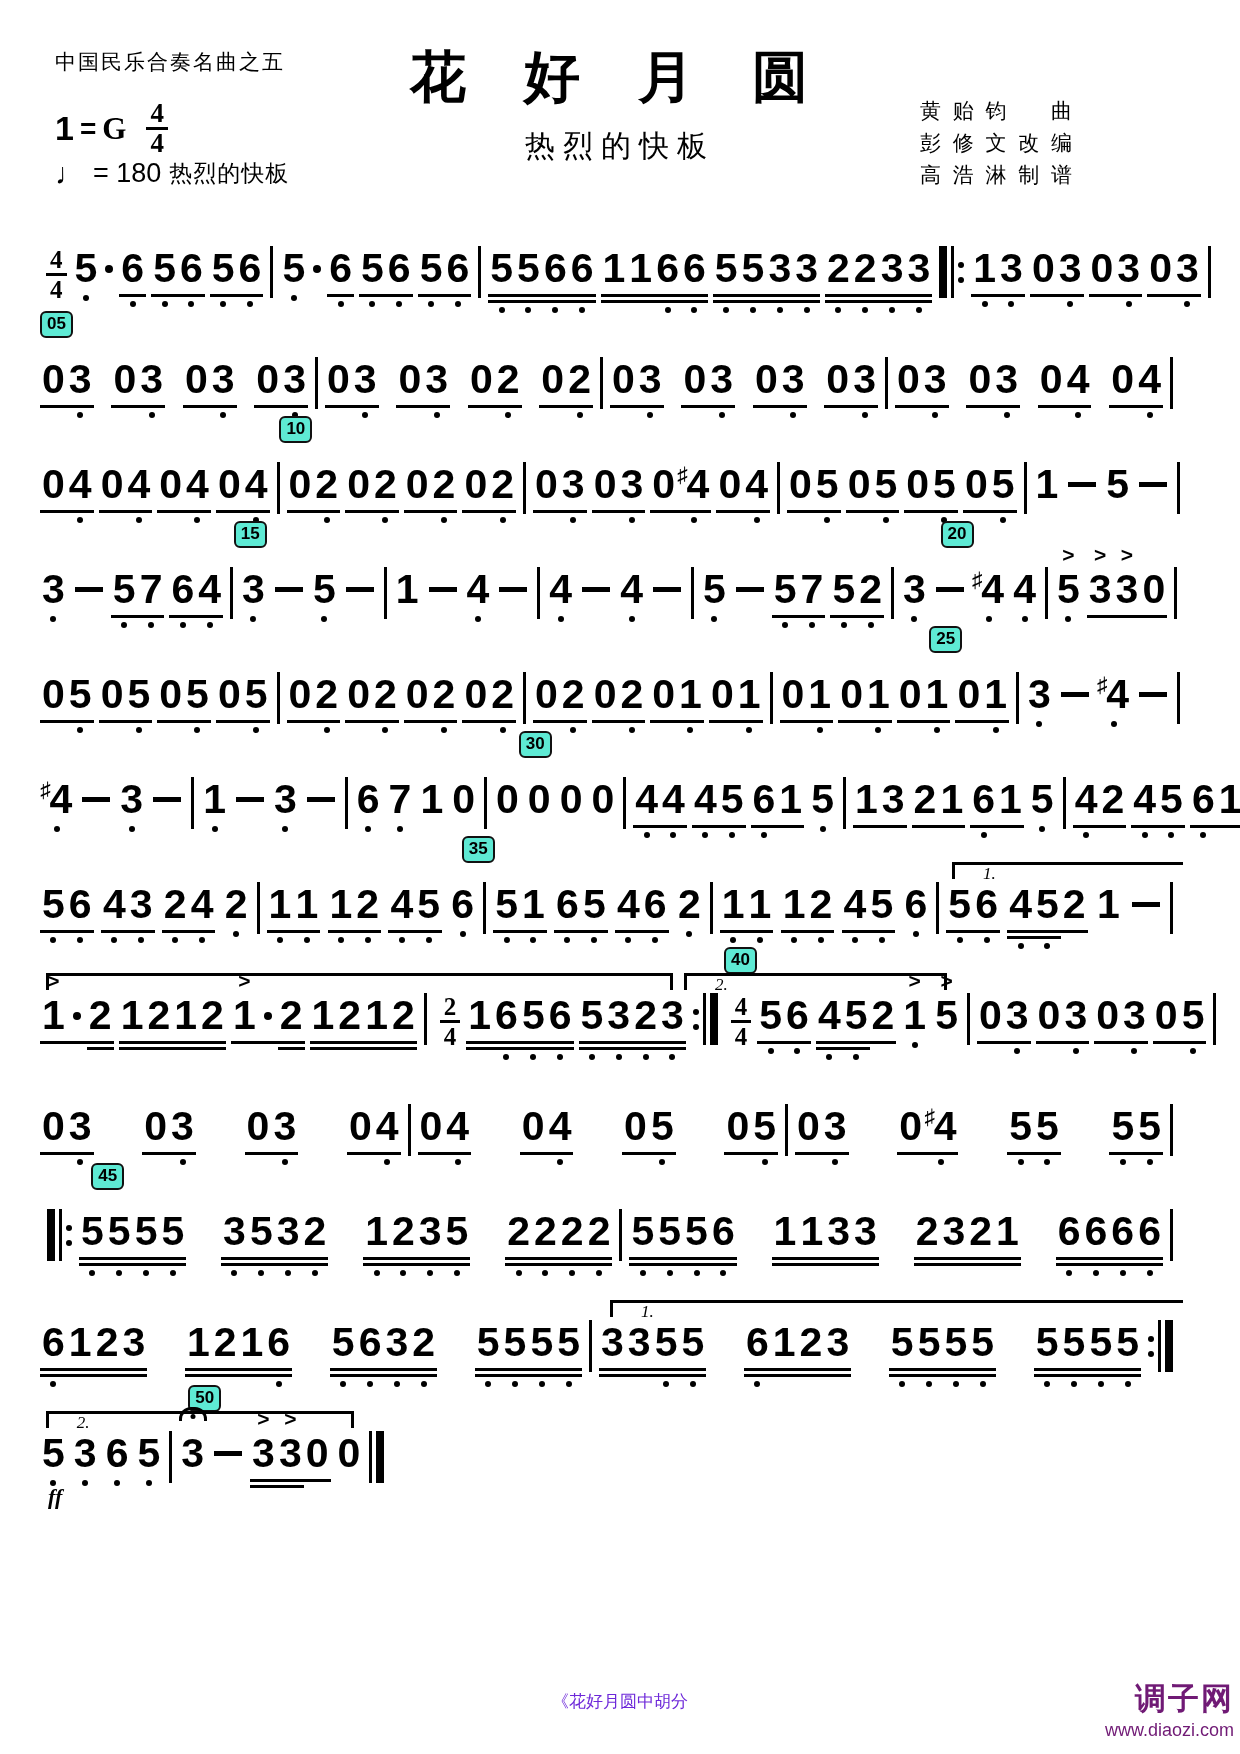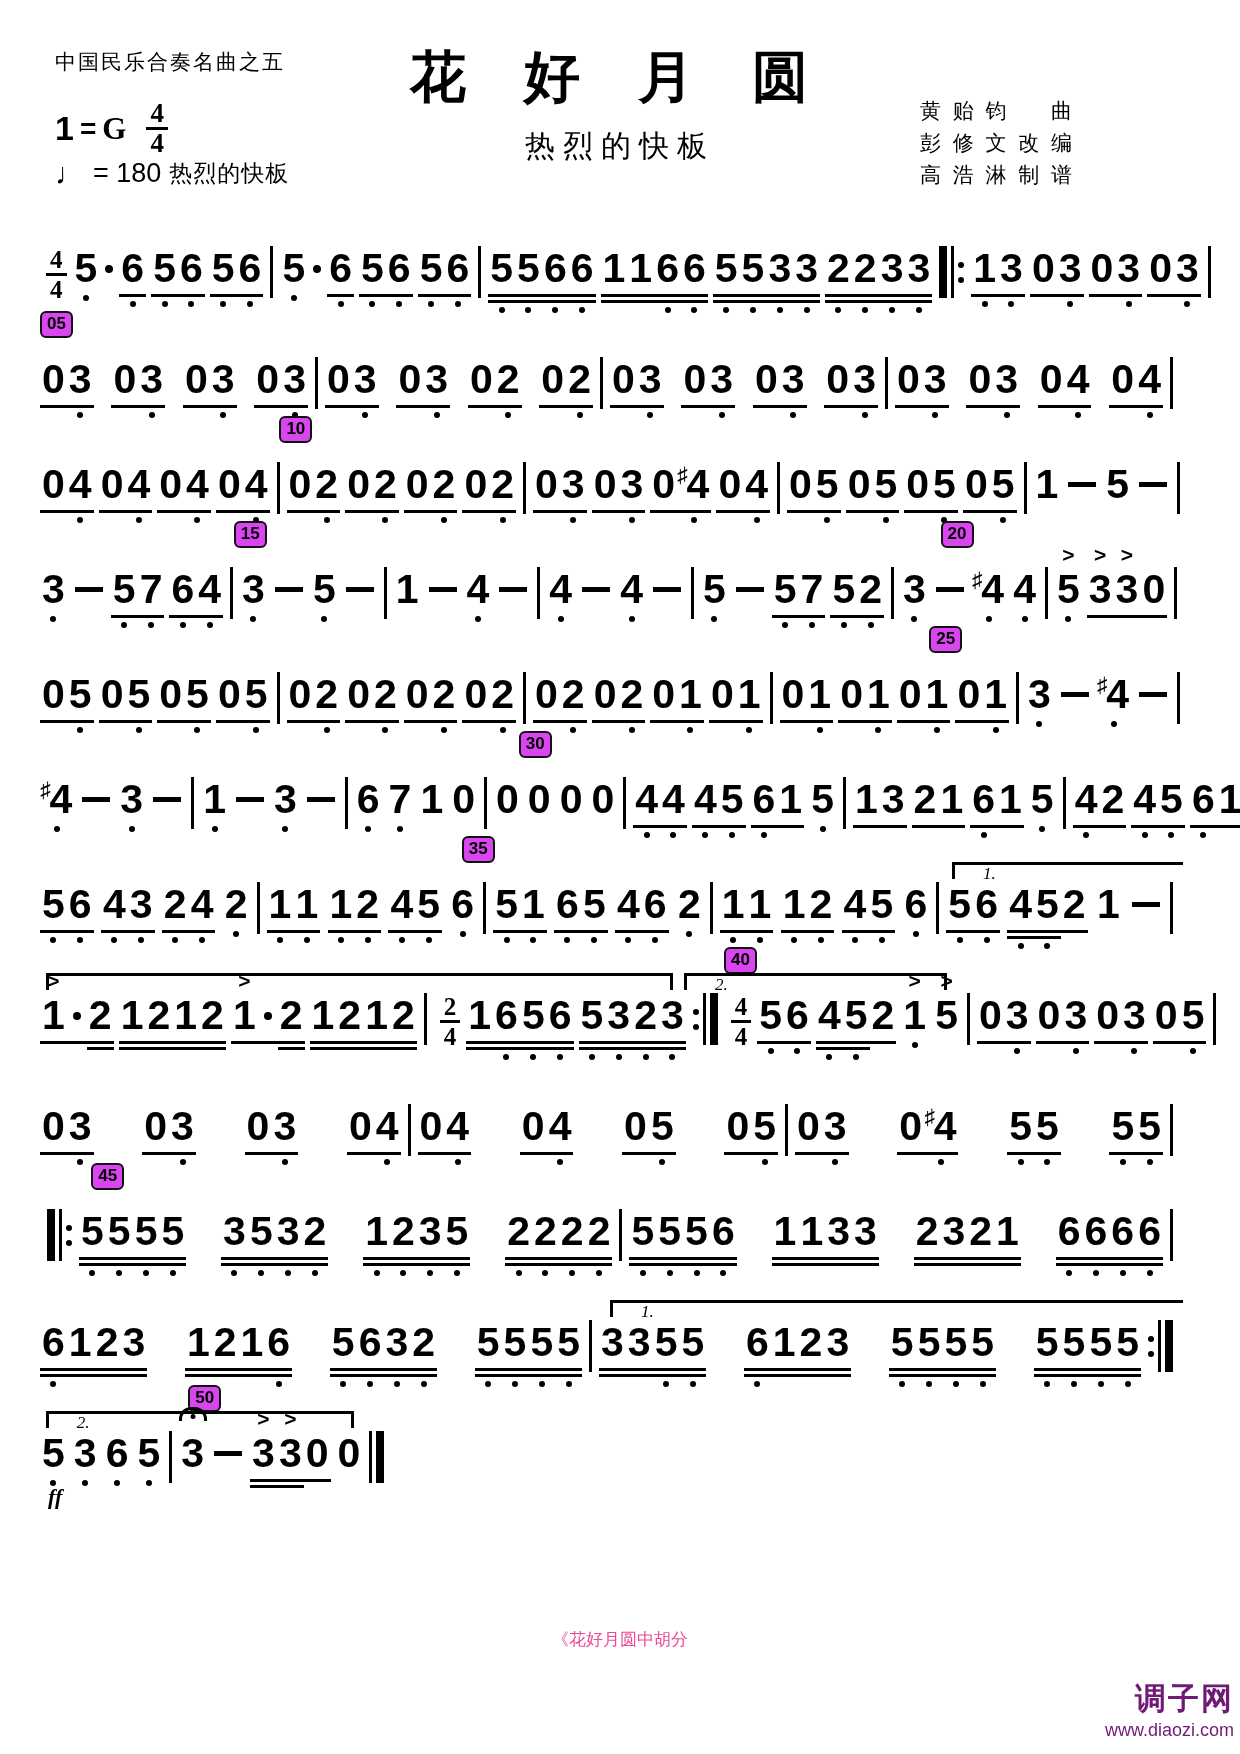--- a/index.html
+++ b/index.html
@@ -63,23 +63,23 @@
   .bthin{width:3px;height:52px;background:#000;}
   .bthick{width:8px;height:52px;background:#000;}
   .rdots{display:flex;flex-direction:column;gap:9px;justify-content:center;height:52px;}
   .rdots i{width:6px;height:6px;border-radius:50%;background:#000;display:block;}
   .volta{position:absolute;top:4px;height:14px;border-top:3px solid #000;}
   .volta.lt{border-left:3px solid #000;}
   .volta.rt{border-right:3px solid #000;}
   .vlab{position:absolute;left:28px;top:0;font-family:"Liberation Serif",serif;
       font-style:italic;font-size:17px;line-height:17px;}
   .mbox{position:absolute;top:-2px;border:2px solid #111;border-radius:6px;padding:0 5px;
-      font-size:17px;font-weight:bold;height:23px;line-height:21px;background:#d946ef;}
+      font-size:17px;font-weight:bold;height:23px;line-height:21px;background:#5eead4;}
   
-  .caption{position:absolute;left:0;right:0;top:1628px;text-align:center;font-size:17px;color:#ec4899;}
+  .caption{position:absolute;left:0;right:0;top:1690px;text-align:center;font-size:17px;color:#6d28d9;}
   .watermark{position:absolute;right:6px;top:1678px;text-align:right;color:#701a75;}
   .wm-name{font-size:31px;font-weight:bold;letter-spacing:2px;}
   .wm-url{font-size:18px;}
 </style>
 </head>
 <body>
 
 <div class="sheet">
 
   <div class="header">

